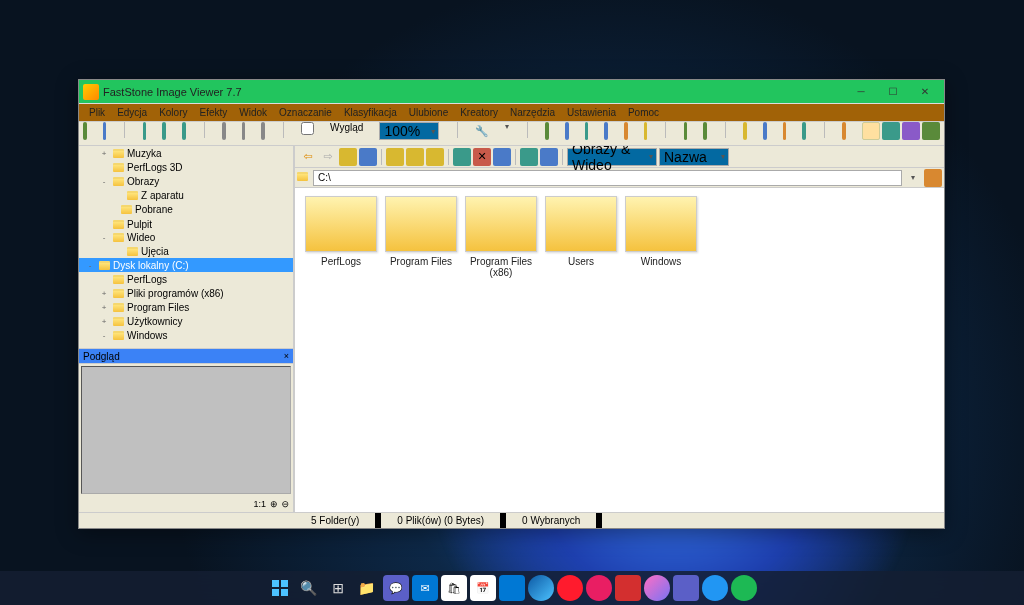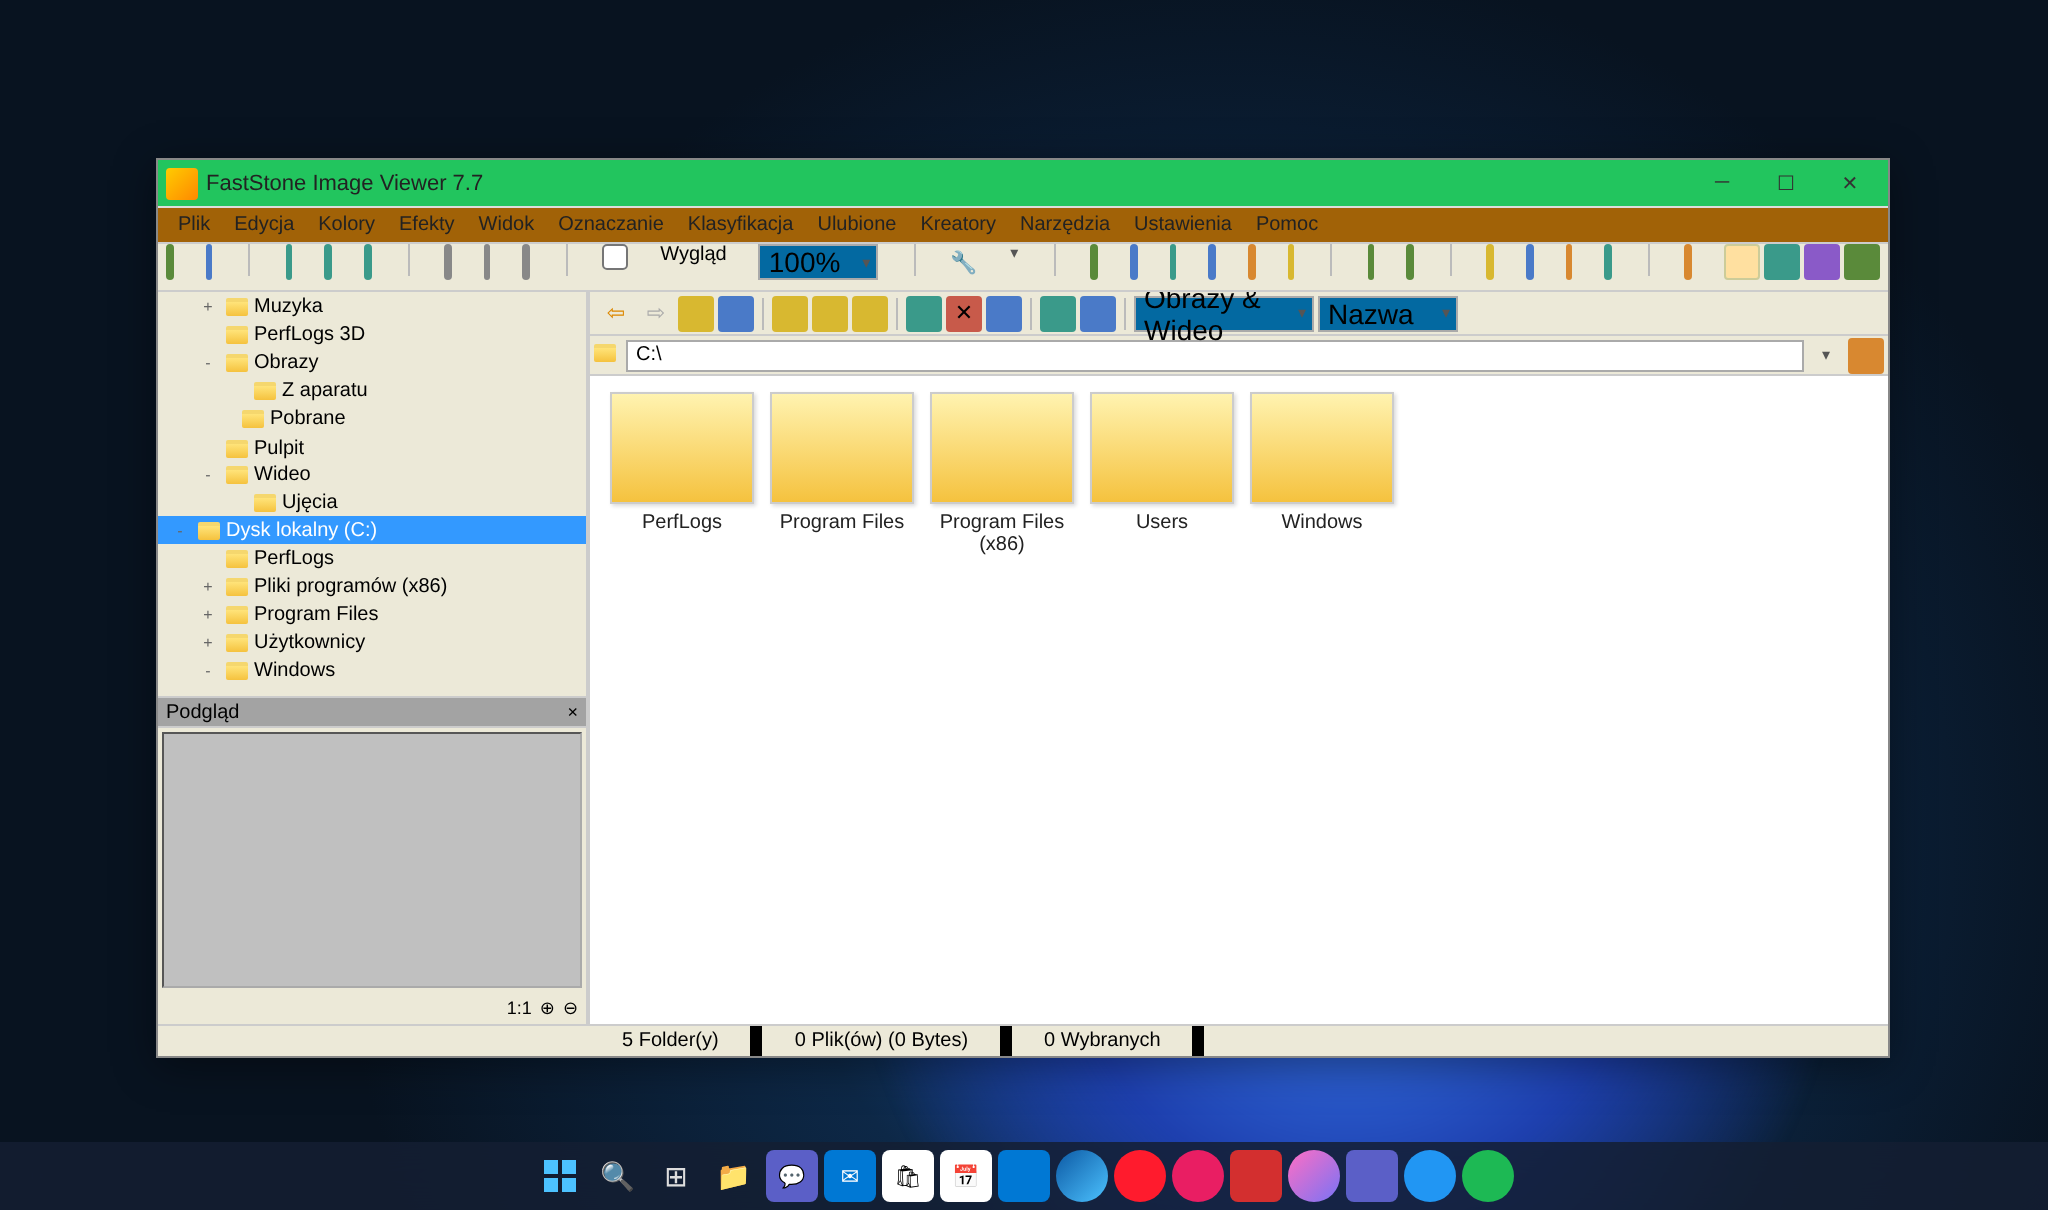--- a/index.html
+++ b/index.html
@@ -29,21 +29,21 @@
 .main-area { flex: 1; display: flex; overflow: hidden; }
 .left-panel { width: 216px; display: flex; flex-direction: column; border-right: 2px solid #ccc; }
 .tree-panel { flex: 1; background: #ece9d8; overflow: auto; font-size: 10px; }
 .tree-row { display: flex; align-items: center; height: 14px; padding-left: 4px; white-space: nowrap; }
 .tree-row.selected { background: #3399ff; color: #fff; }
 .tree-expand { width: 10px; font-size: 8px; color: #666; text-align: center; }
 .tree-icon { width: 14px; height: 12px; margin: 0 2px; display: inline-flex; align-items: center; justify-content: center; }
 .folder-i { width: 11px; height: 9px; background: linear-gradient(#ffe47a, #f5c23e); border-radius: 1px; border-top: 2px solid #f5d76e; }
 .tree-label { }
 
-.preview-header { height: 16px; background: #a3a3a3; border-top: 1px solid #ccc; border-bottom: 1px solid #ccc; font-size: 10px; padding: 0 4px; display: flex; align-items: center; }
+.preview-header { height: 16px; background: #3b82f6; border-top: 1px solid #ccc; border-bottom: 1px solid #ccc; font-size: 10px; padding: 0 4px; display: flex; align-items: center; }
 .preview-panel { flex: 0 0 128px; background: #c0c0c0; border: 1px inset #aaa; margin: 2px; position: relative; }
 .preview-controls { height: 16px; background: #ece9d8; font-size: 9px; display: flex; justify-content: flex-end; align-items: center; padding: 0 4px; gap: 4px; }
 
 .right-panel { flex: 1; display: flex; flex-direction: column; background: #fff; }
 .addr-row { height: 20px; display: flex; align-items: center; padding: 2px; gap: 2px; background: #ece9d8; border-bottom: 1px solid #ccc; }
 .addr-icon { width: 14px; height: 12px; }
 .addr-input { flex: 1; height: 16px; font-size: 10px; padding: 0 4px; background: #fff; border: 1px solid #aaa; }
 
 .file-grid { flex: 1; background: #fff; padding: 8px; display: flex; flex-wrap: wrap; align-content: flex-start; gap: 4px; }
 .file-item { width: 76px; display: flex; flex-direction: column; align-items: center; }

